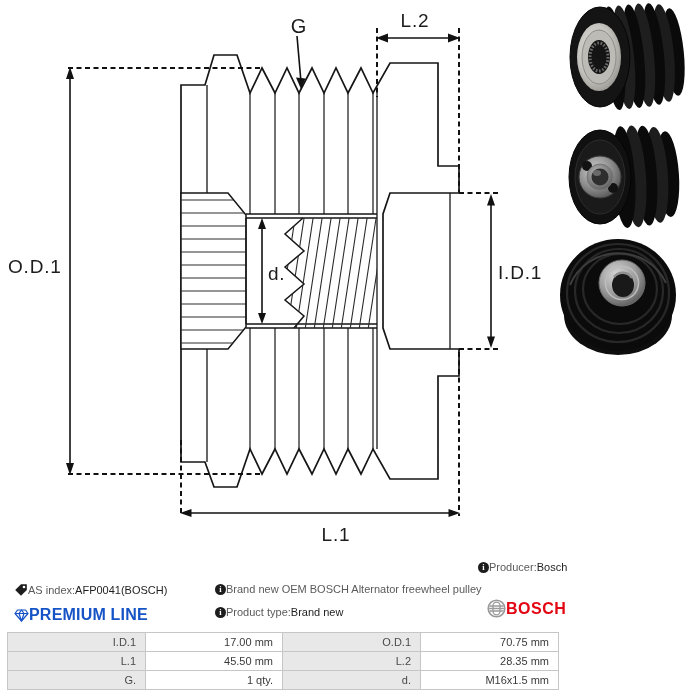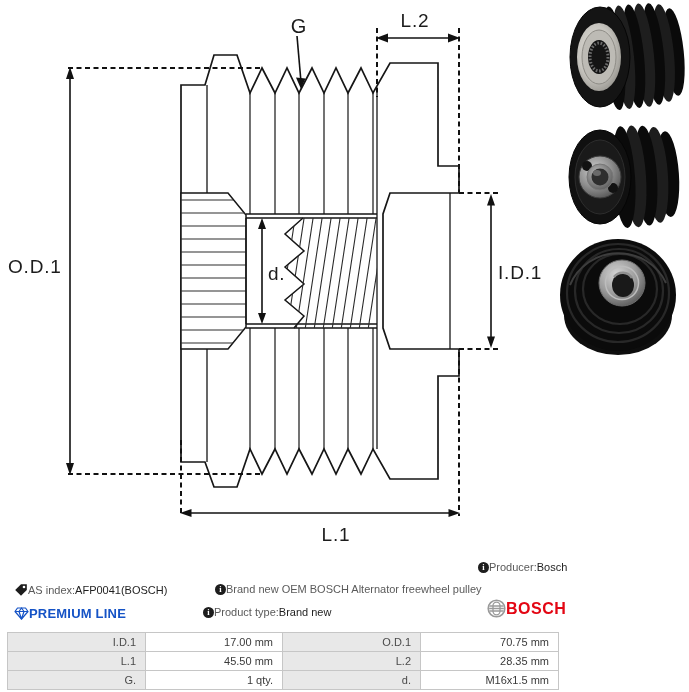--- a/index.html
+++ b/index.html
@@ -9,21 +9,21 @@
   }
   .page { position:absolute; inset:0; }
   #diagram { position:absolute; left:0; top:0; }
   .dim-label { font-family:"Liberation Sans", sans-serif; font-weight:400;
                fill:#1c1c1c; letter-spacing:0.8px; }
   .photo { position:absolute; }
   
   .info-item { position:absolute; display:flex; align-items:center; 
                font-size:11px; color:#5a5a5a; white-space:nowrap; }
   .info-item b { color:#1e1e1e; font-weight:normal; }
-  .premium { color:#1553c6; font-weight:bold; font-size:13px; letter-spacing:0.2px; }
+  .premium { color:#1553c6; font-weight:bold; font-size:16px; letter-spacing:0.2px; }
   .bosch-text { color:#e30613; font-weight:bold; font-size:16px; letter-spacing:0.5px; }
   .info-icon { width:11px; height:11px; border-radius:50%; background:#1d1d1d;
                color:#fff; font-size:8.5px; font-weight:bold; line-height:11px;
                text-align:center; flex:0 0 auto; font-family:"Liberation Serif",serif; }
   .info-icon::after { content:"i"; }
   
   .spec { position:absolute; left:7px; top:632px; width:551px;
           border-collapse:collapse; table-layout:fixed; font-size:11px; }
   .spec td { border:1px solid #c6c6c6; height:18px; padding:0 9px 0 4px;
              text-align:right; color:#3a3a3a; overflow:hidden; }
@@ -215,21 +215,21 @@
   <div class="info-item" style="left:14px; top:606px">
     <svg width="15" height="13" viewBox="0 0 15 13">
       <g fill="none" stroke="#1553c6" stroke-width="1.2" stroke-linejoin="round">
         <polygon points="3.5,1 11.5,1 14,4.5 7.5,12 1,4.5"></polygon>
         <path d="M1 4.5 H14 M5 4.5 L7.5 12 L10 4.5 L7.5 1 L5 4.5"></path>
       </g>
     </svg>
     <span class="premium">PREMIUM LINE</span>
   </div>
 
-  <div class="info-item" style="left:203px; top:606px">
+  <div class="info-item" style="left:215px; top:606px">
     <span class="info-icon"></span>
     <span>Product type:</span>
     <b>Brand new</b>
   </div>
 
   <div class="info-item" style="left:487px; top:599px">
     <svg width="19" height="19" viewBox="0 0 19 19">
       <clipPath id="bclip">
           <circle cx="9.5" cy="9.5" r="7.4"></circle>
         </clipPath>

